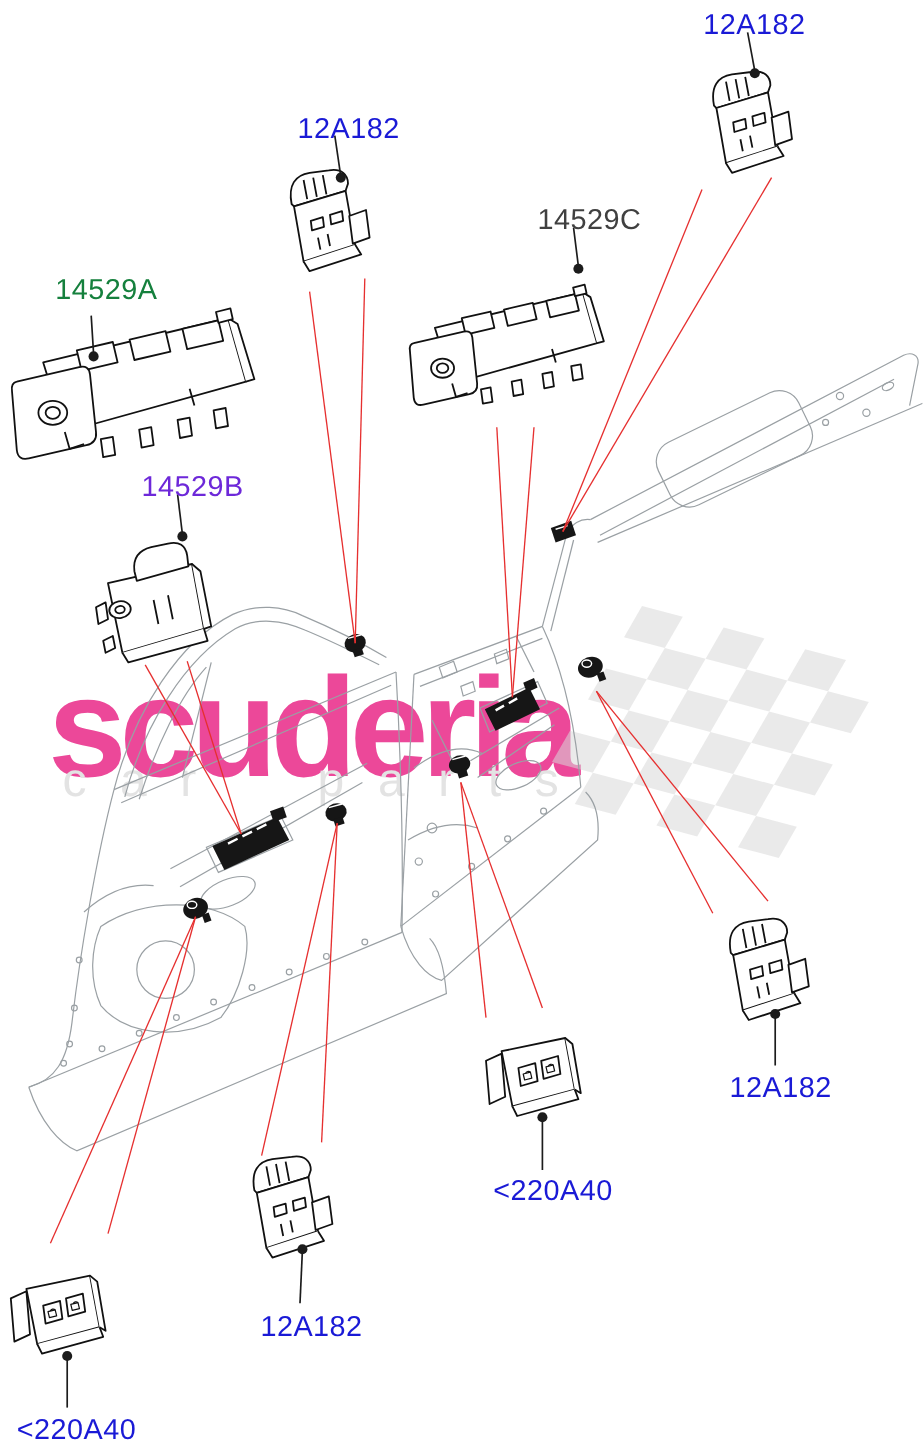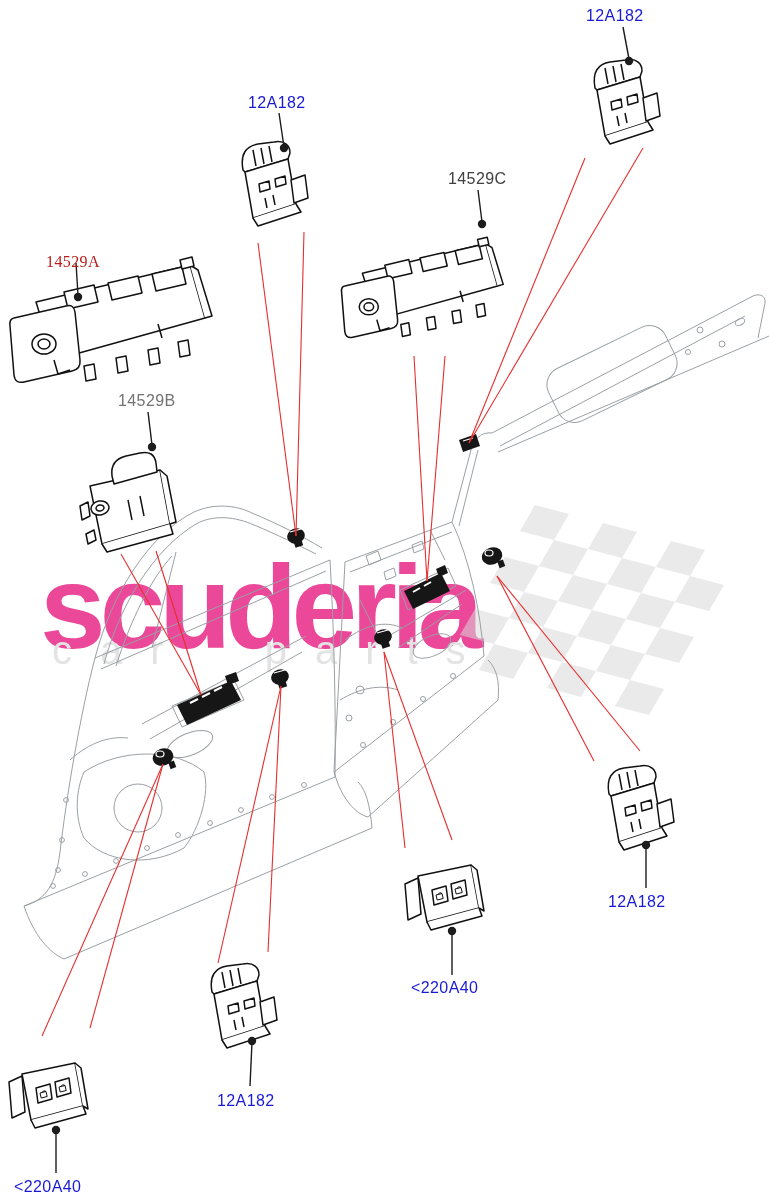--- a/index.html
+++ b/index.html
@@ -3,21 +3,21 @@
 <meta charset="utf-8">
 <style>
   html,body{margin:0;padding:0;background:#ffffff;}
   #stage{position:relative;width:769px;height:1200px;background:#ffffff;overflow:hidden;
          font-family:"Liberation Sans",sans-serif;}
   #wm-brand{position:absolute;left:40px;top:548px;font-size:118px;font-weight:700;
             letter-spacing:-6px;line-height:1;color:#f3c6c6;user-select:none;white-space:nowrap;z-index:1;}
   #wm-tagline{position:absolute;left:52px;top:630px;font-size:40px;font-weight:400;
             letter-spacing:28px;word-spacing:34px;line-height:1;color:#e3e3e3;user-select:none;white-space:nowrap;z-index:1;}
   #art{position:absolute;left:0;top:0;z-index:2;}
-  .part-label{position:absolute;font-size:16px;letter-spacing:0.4px;color:#1a1ad6;
+  .part-label{position:absolute;font-size:24px;letter-spacing:0.4px;color:#1a1ad6;
               white-space:nowrap;z-index:3;cursor:pointer;}
 </style>
 </head>
 <body>
 
 <div id="stage">
   <div id="wm-brand" style="color: #ec4899;">scuderia</div>
   <div id="wm-tagline" style="color: rgb(227, 227, 227);">car parts</div>
 
   <svg id="art" width="769" height="1200" viewBox="0 0 769 1200">
@@ -282,20 +282,20 @@
         <circle cx="452" cy="931" r="4.2" fill="#1c1c1c"></circle>
         <line x1="250" y1="1086" x2="252" y2="1042" stroke="#1c1c1c" stroke-width="1.4"></line>
         <circle cx="252" cy="1041" r="4.2" fill="#1c1c1c"></circle>
         <line x1="56" y1="1173" x2="56" y2="1131" stroke="#1c1c1c" stroke-width="1.4"></line>
         <circle cx="56" cy="1130" r="4.2" fill="#1c1c1c"></circle>
       </g>
     </svg>
 
   <div class="part-label" style="left: 248px; top: 94px; color: rgb(26, 26, 214);">12A182</div>
   <div class="part-label" style="left: 586px; top: 7px; color: rgb(26, 26, 214);">12A182</div>
-  <div class="part-label" style="left: 46px; top: 253px; color: #b91c1c; font-family: Liberation Serif, serif;">14529A</div>
+  <div class="part-label" style="left: 46px; top: 228px; color: #15803d;">14529A</div>
   <div class="part-label" style="left: 448px; top: 170px; color: #404040;">14529C</div>
-  <div class="part-label" style="left: 118px; top: 392px; color: #737373;">14529B</div>
+  <div class="part-label" style="left: 118px; top: 392px; color: #6d28d9;">14529B</div>
   <div class="part-label" style="left: 608px; top: 893px; color: rgb(26, 26, 214);">12A182</div>
   <div class="part-label" style="left: 411px; top: 979px; color: rgb(26, 26, 214);">&lt;220A40</div>
   <div class="part-label" style="left: 217px; top: 1092px; color: rgb(26, 26, 214);">12A182</div>
   <div class="part-label" style="left: 14px; top: 1178px; color: rgb(26, 26, 214);">&lt;220A40</div>
 </div>
 
 </body></html>

